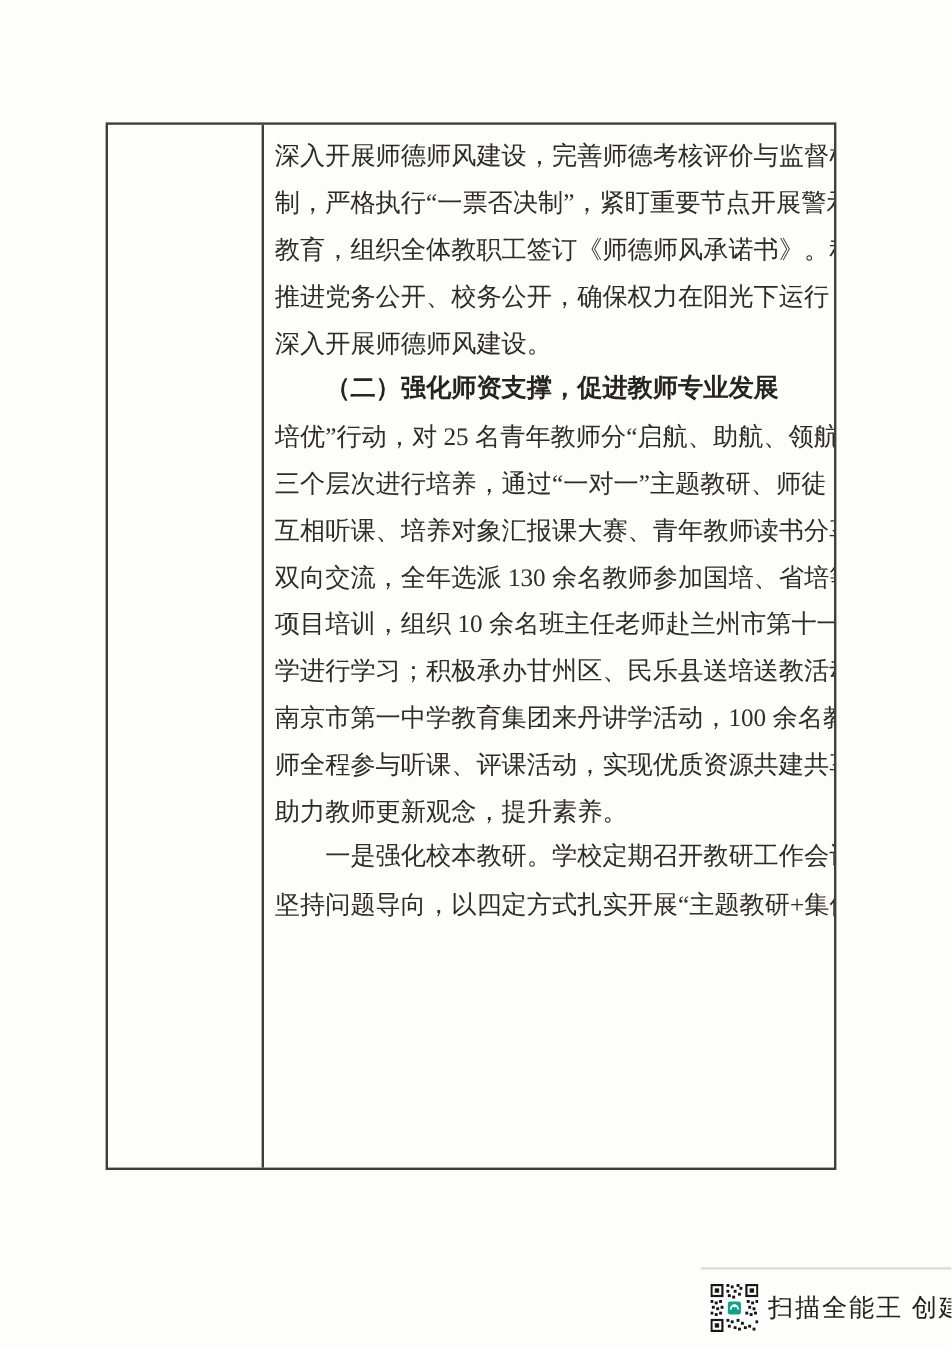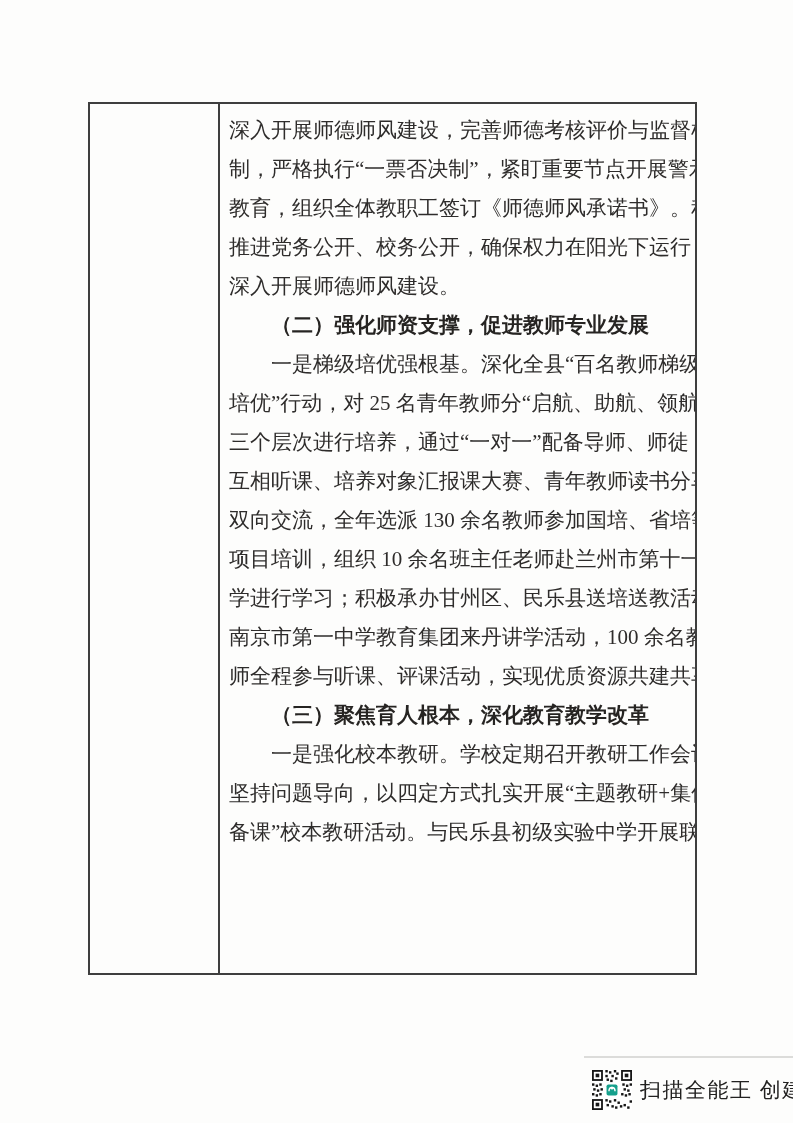--- a/index.html
+++ b/index.html
@@ -31,21 +31,21 @@
     overflow: hidden;
   }
   .line {
     height: 39px;
     line-height: 39px;
     font-size: 21px;
     color: #2e2c2b;
     white-space: nowrap;
     letter-spacing: 0px;
   }
-  .line.indent { text-indent: 42px; }
+  .line.indent { text-indent: 42px; font-family: Liberation Mono, monospace; }
   .line.heading { font-weight: 600; color: #262422; }
   .scan-artifact {
     position: absolute;
     left: 584px;
     top: 1056px;
     width: 209px;
     height: 2px;
     background: #dcdcda;
   }
   .footer-mark {
@@ -73,33 +73,31 @@
 
   <div class="doc-table">
     <div class="cell-left"></div>
     <div class="cell-right">
       <div class="line">深入开展师德师风建设，完善师德考核评价与监督机</div>
       <div class="line">制，严格执行“一票否决制”，紧盯重要节点开展警示</div>
       <div class="line">教育，组织全体教职工签订《师德师风承诺书》。积极</div>
       <div class="line">推进党务公开、校务公开，确保权力在阳光下运行，</div>
       <div class="line">深入开展师德师风建设。</div>
       <div class="line indent heading">（二）强化师资支撑，促进教师专业发展</div>
-      <div class="line indent">一是梯级培优强根基。深化全县“百名教师梯级</div>
       <div class="line">培优”行动，对 25 名青年教师分“启航、助航、领航”</div>
-      <div class="line">三个层次进行培养，通过“一对一”配备导师、师徒</div>
+      <div class="line">三个层次进行培养，通过“一对一”主题教研、师徒</div>
       <div class="line">互相听课、培养对象汇报课大赛、青年教师读书分享、</div>
       <div class="line">双向交流，全年选派 130 余名教师参加国培、省培等</div>
       <div class="line">项目培训，组织 10 余名班主任老师赴兰州市第十一中</div>
       <div class="line">学进行学习；积极承办甘州区、民乐县送培送教活动、</div>
       <div class="line">南京市第一中学教育集团来丹讲学活动，100 余名教</div>
       <div class="line">师全程参与听课、评课活动，实现优质资源共建共享，</div>
-      <div class="line indent heading">（三）聚焦育人根本，深化教育教学改革</div>
+      <div class="line">助力教师更新观念，提升素养。</div>
       <div class="line indent">一是强化校本教研。学校定期召开教研工作会议，</div>
       <div class="line">坚持问题导向，以四定方式扎实开展“主题教研+集体</div>
-      <div class="line">备课”校本教研活动。与民乐县初级实验中学开展联</div>
     </div>
   </div>
 
   <div class="scan-artifact"></div>
 
   <div class="footer-mark">
     <svg class="qr" viewBox="0 0 33 33" xmlns="http://www.w3.org/2000/svg">
       <rect x="0" y="0" width="33" height="33" fill="#ffffff"></rect>
       <g fill="#161616">
         <rect x="0" y="0" width="9" height="9"></rect>

